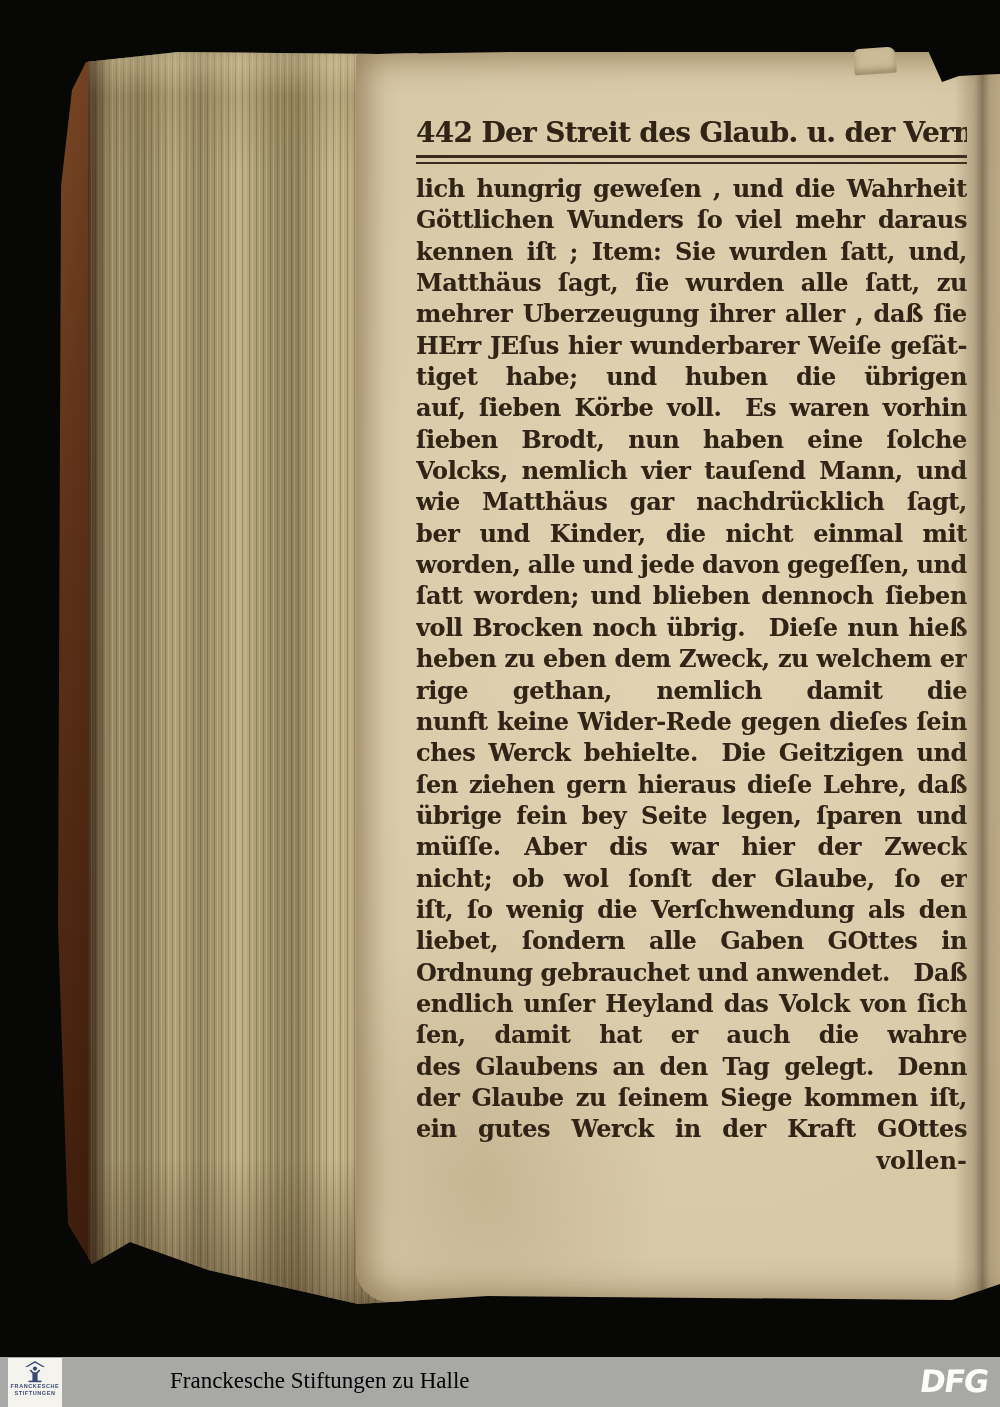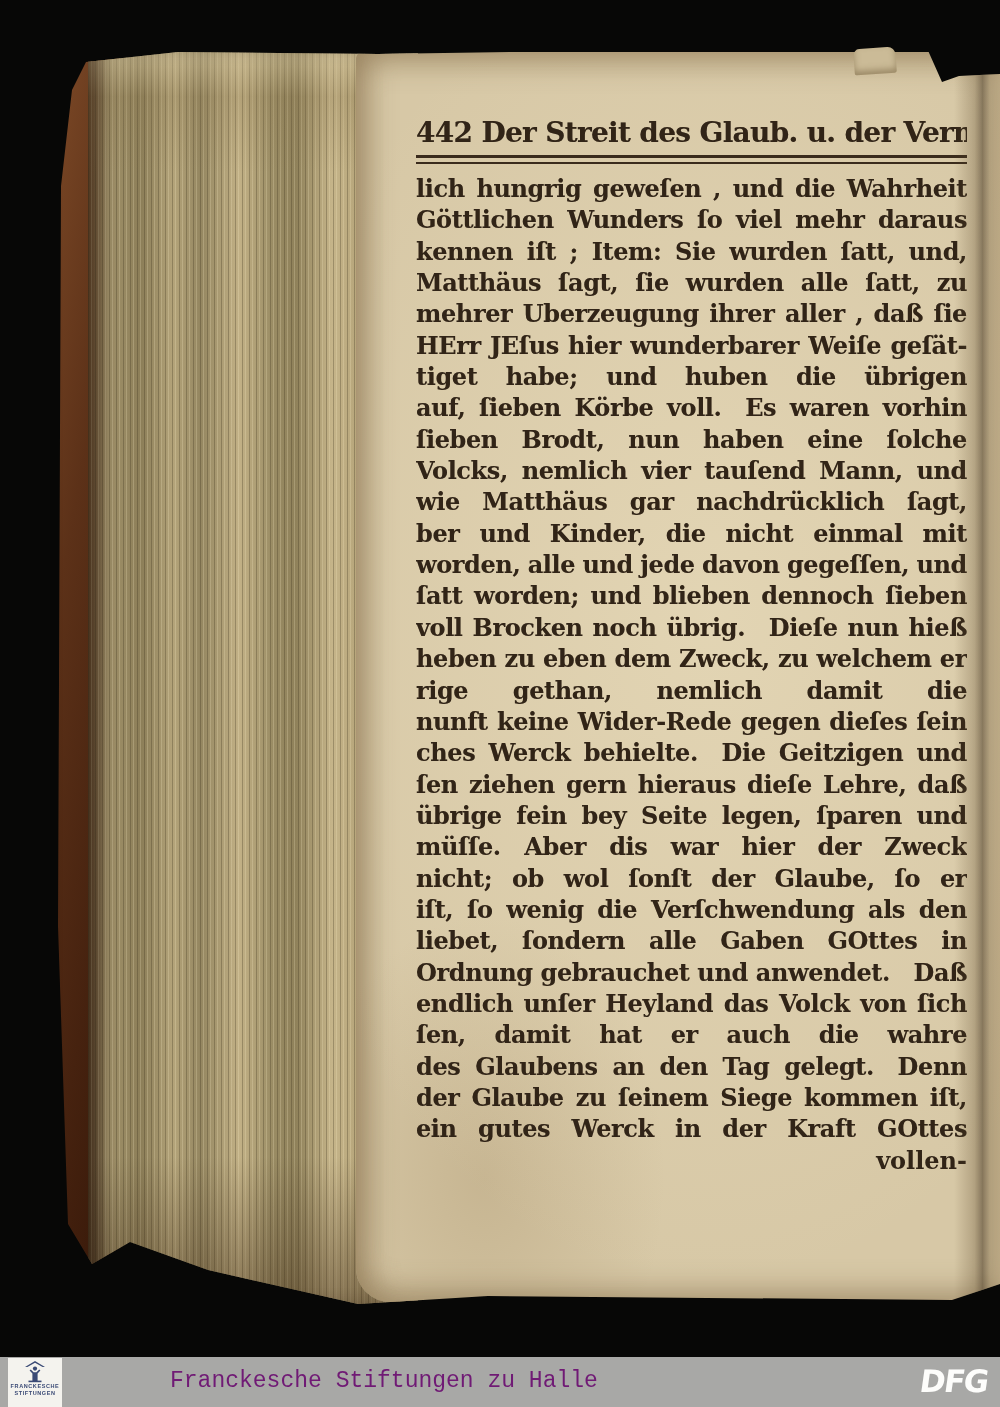--- a/index.html
+++ b/index.html
@@ -45,21 +45,21 @@
   .catchword{height:31px;line-height:31px;text-align:right;font-size:24px;font-weight:700;}
 
   
   .footer-bar{position:absolute;left:0;right:0;bottom:0;height:50px;background:#a8a8a6;}
   .logo-box{position:absolute;left:8px;top:1px;width:54px;height:49px;background:#f4f3ee;
         display:flex;flex-direction:column;align-items:center;justify-content:flex-start;padding-top:3px;box-sizing:border-box;}
   .logo-figure{width:24px;height:22px;}
   .logo-word{font-family:"Liberation Sans","DejaVu Sans",sans-serif;font-size:5.5px;letter-spacing:.6px;
         color:#3a4a75;line-height:6.5px;text-align:center;font-weight:700;}
   .footer-title{position:absolute;left:170px;top:50%;transform:translateY(-52%);
-        font-family:Liberation Mono, monospace;font-size:23px;color:#701a75;}
+        font-family:Liberation Serif, serif;font-size:23px;color:#000000;}
   .dfg{position:absolute;right:12px;top:50%;transform:translateY(-54%) skewX(-8deg);
         font-family:"DejaVu Sans","Liberation Sans",sans-serif;font-size:31px;font-weight:800;
         letter-spacing:-1.5px;color:#fdfdfb;}
 </style>
 </head>
 <body>
 
 <div class="stage">
 
   <div class="book">

